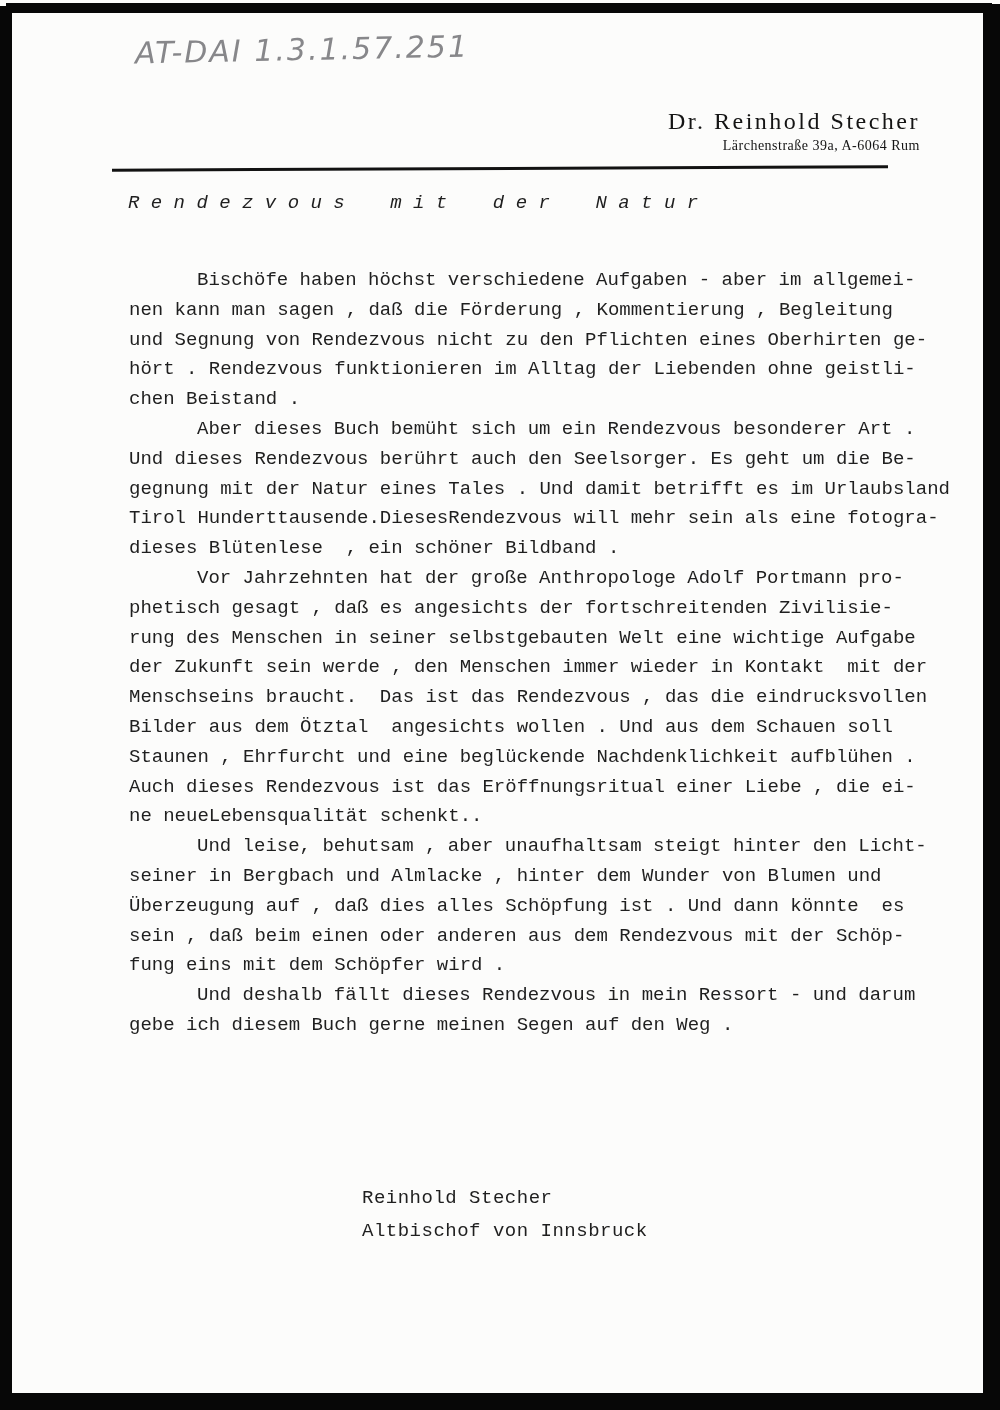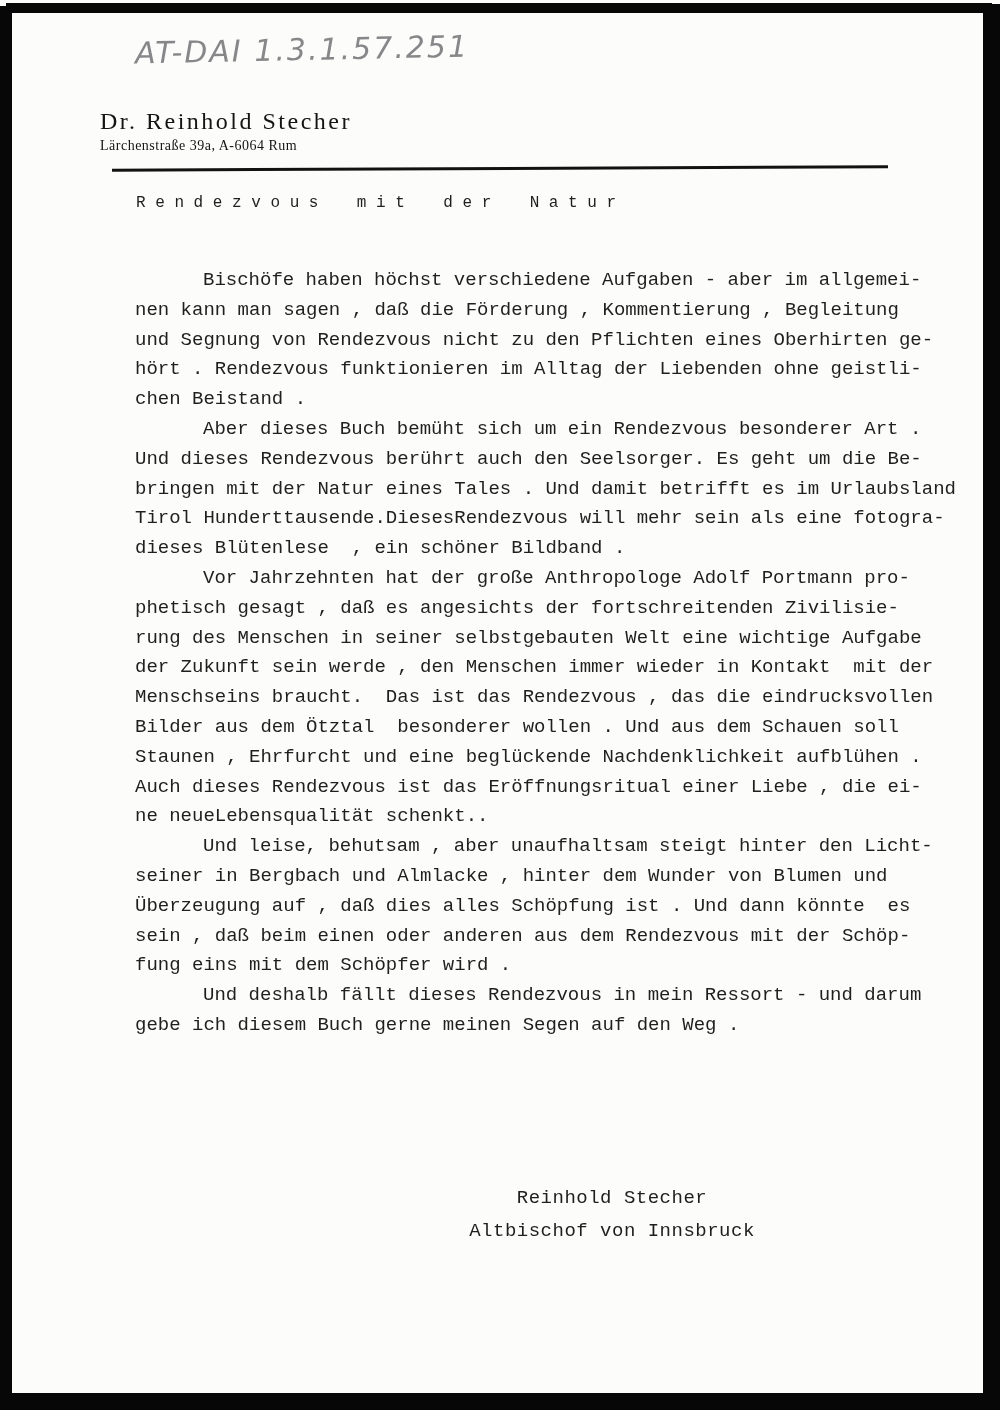--- a/index.html
+++ b/index.html
@@ -28,21 +28,21 @@
     font-style: italic;
     font-size: 30px; letter-spacing: 2px;
     color: #87878a;
     transform: rotate(-1.2deg);
     white-space: pre;
   }
 
   
   .letterhead {
     position: absolute; left: 100px; top: 108px; width: 820px;
-    text-align: left; color: #141414;
+    text-align: right; color: #141414;
   }
   .letterhead-name {
     font-family: "Liberation Serif", serif;
     font-size: 24px; letter-spacing: 2.5px;
     white-space: pre;
   }
   .letterhead-address {
     font-family: "Liberation Serif", serif;
     font-size: 14px; letter-spacing: 0.5px;
     margin-top: 3px;
@@ -53,35 +53,34 @@
     width: 776px; height: 2.5px; background: #121212;
     transform: rotate(-0.25deg);
   }
 
   
   .mono {
     font-family: "Liberation Mono", "DejaVu Sans Mono", monospace;
     color: #1f1f1f;
   }
   .title-block {
-    position: absolute; left: 136px; top: 186px;
-    font-size: 16px; line-height: 34px;
+    position: absolute; left: 128px; top: 186px;
+    font-size: 19px; line-height: 34px; font-style: italic;
   }
   .title-block .line { white-space: pre; }
 
   .body-text {
     position: absolute; left: 129px; top: 266px;
-    font-size: 19px; line-height: 29.8px; margin-left: 6px;
+    font-size: 19px; line-height: 29.8px;
   }
   .line { white-space: pre; }
   .indent { padding-left: 68px; }
 
   .signature {
     position: absolute; left: 362px; top: 1182px; width: 500px;
-    text-align: center;
     font-size: 19px; line-height: 33px;
   }
   .signature .line { letter-spacing: 0.5px; white-space: pre; }
 </style>
 </head>
 <body>
 
 <div class="scan">
 
   <div class="frame frame-top"></div>
@@ -107,32 +106,32 @@
       <div class="line indent">Bischöfe haben höchst verschiedene Aufgaben - aber im allgemei-</div>
       <div class="line">nen kann man sagen , daß die Förderung , Kommentierung , Begleitung</div>
       <div class="line">und Segnung von Rendezvous nicht zu den Pflichten eines Oberhirten ge-</div>
       <div class="line">hört . Rendezvous funktionieren im Alltag der Liebenden ohne geistli-</div>
       <div class="line">chen Beistand .</div>
     </div>
 
     <div>
       <div class="line indent">Aber dieses Buch bemüht sich um ein Rendezvous besonderer Art .</div>
       <div class="line">Und dieses Rendezvous berührt auch den Seelsorger. Es geht um die Be-</div>
-      <div class="line">bringen mit der Natur eines Tales . Und damit betrifft es im Urlaubsland</div>
+      <div class="line">gegnung mit der Natur eines Tales . Und damit betrifft es im Urlaubsland</div>
       <div class="line">Tirol Hunderttausende.DiesesRendezvous will mehr sein als eine fotogra-</div>
       <div class="line">dieses Blütenlese  , ein schöner Bildband .</div>
     </div>
 
     <div>
       <div class="line indent">Vor Jahrzehnten hat der große Anthropologe Adolf Portmann pro-</div>
       <div class="line">phetisch gesagt , daß es angesichts der fortschreitenden Zivilisie-</div>
       <div class="line">rung des Menschen in seiner selbstgebauten Welt eine wichtige Aufgabe</div>
       <div class="line">der Zukunft sein werde , den Menschen immer wieder in Kontakt  mit der</div>
       <div class="line">Menschseins braucht.  Das ist das Rendezvous , das die eindrucksvollen</div>
-      <div class="line">Bilder aus dem Ötztal  besonderer wollen . Und aus dem Schauen soll</div>
+      <div class="line">Bilder aus dem Ötztal  angesichts wollen . Und aus dem Schauen soll</div>
       <div class="line">Staunen , Ehrfurcht und eine beglückende Nachdenklichkeit aufblühen .</div>
       <div class="line">Auch dieses Rendezvous ist das Eröffnungsritual einer Liebe , die ei-</div>
       <div class="line">ne neueLebensqualität schenkt..</div>
     </div>
 
     <div>
       <div class="line indent">Und leise, behutsam , aber unaufhaltsam steigt hinter den Licht-</div>
       <div class="line">seiner in Bergbach und Almlacke , hinter dem Wunder von Blumen und</div>
       <div class="line">Überzeugung auf , daß dies alles Schöpfung ist . Und dann könnte  es</div>
       <div class="line">sein , daß beim einen oder anderen aus dem Rendezvous mit der Schöp-</div>

